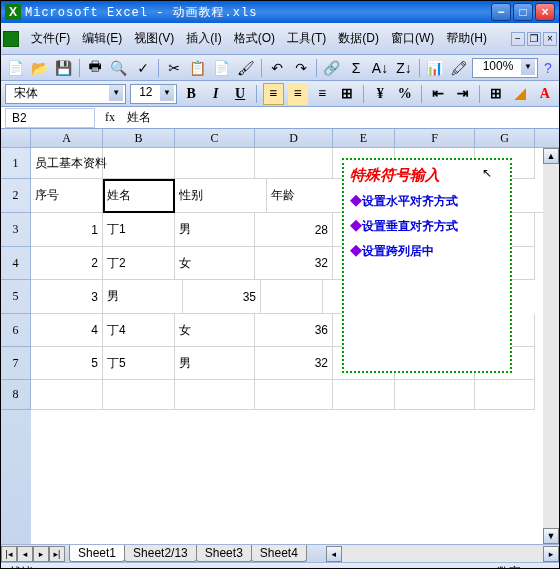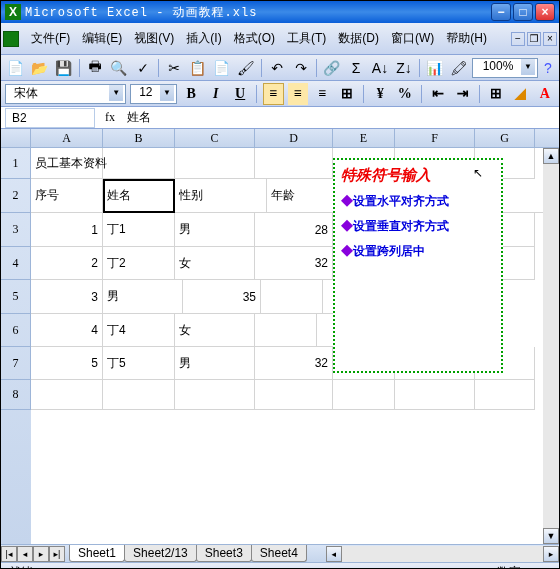--- a/index.html
+++ b/index.html
@@ -225,20 +225,21 @@
           <div class="cell" style="width: 80px;">男</div>
           <div class="cell num" style="width: 78px;">35</div>
           <div class="cell" style="width: 62px;"></div>
           <div class="cell" style="width: 80px;"></div>
           <div class="cell" style="width: 60px;"></div>
         </div>
         <div class="row" style="height: 33px;">
           <div class="cell num" style="width: 72px;">4</div>
           <div class="cell" style="width: 72px;">丁4</div>
           <div class="cell" style="width: 80px;">女</div>
+          <div class="cell num" style="width: 78px;">36</div>
           <div class="cell" style="width: 62px;"></div>
           <div class="cell" style="width: 80px;"></div>
           <div class="cell" style="width: 60px;"></div>
         </div>
         <div class="row" style="height: 33px;">
           <div class="cell num" style="width: 72px;">5</div>
           <div class="cell" style="width: 72px;">丁5</div>
           <div class="cell" style="width: 80px;">男</div>
           <div class="cell num" style="width: 78px;">32</div>
           <div class="cell" style="width: 62px;"></div>
@@ -248,21 +249,21 @@
         <div class="row" style="height: 30px;">
           <div class="cell" style="width: 72px;"></div>
           <div class="cell" style="width: 72px;"></div>
           <div class="cell" style="width: 80px;"></div>
           <div class="cell" style="width: 78px;"></div>
           <div class="cell" style="width: 62px;"></div>
           <div class="cell" style="width: 80px;"></div>
           <div class="cell" style="width: 60px;"></div>
         </div>
         <div class="active-cell" style="left:72px;top:31px;width:72px;height:34px"></div>
-        <div class="note-box" style="left:302px;top:10px;width:170px;height:215px">
+        <div class="note-box" style="left:311px;top:10px;width:170px;height:215px">
         <div class="note-title">特殊符号输入</div>
         <span style="position:absolute;right:18px;top:6px">↖</span>
         <div class="note-item"><span class="diamond">◆</span><span>设置水平对齐方式</span></div>
         <div class="note-item"><span class="diamond">◆</span><span>设置垂直对齐方式</span></div>
         <div class="note-item"><span class="diamond">◆</span><span>设置跨列居中</span></div>
       </div>
       </div>
   </div>
   <div class="vscroll">
     <div class="scroll-btn">▲</div>

